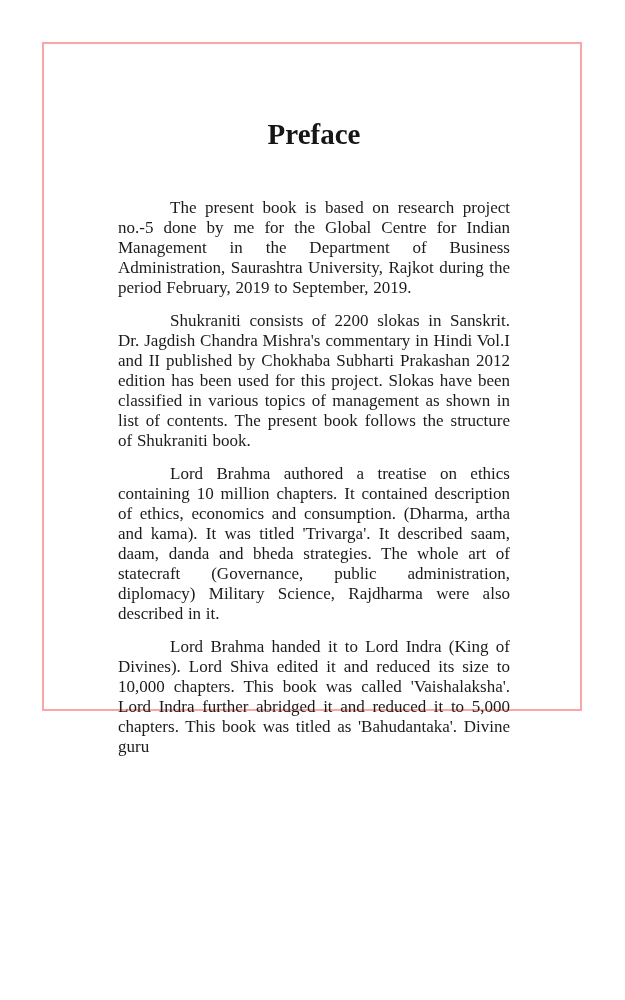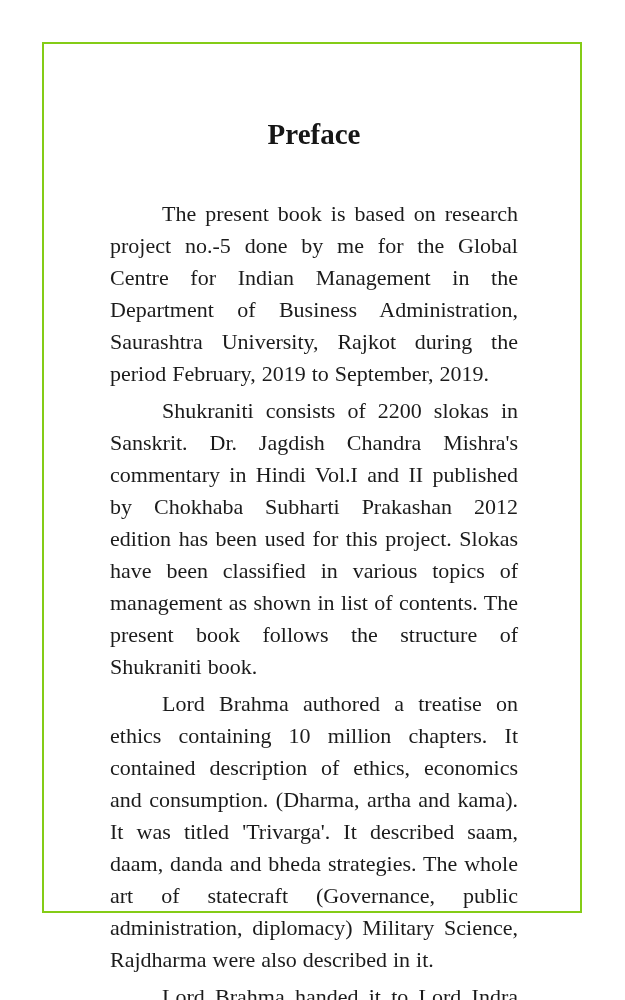--- a/index.html
+++ b/index.html
@@ -13,43 +13,43 @@
     background: #ffffff;
     font-family: "Liberation Serif", "DejaVu Serif", serif;
     color: #1b1b1b;
     overflow: hidden;
   }
   .page-frame {
     position: absolute;
     left: 42px;
     top: 42px;
     width: 540px;
-    height: 871px;
-    border: 2px solid #84cc16;
+    height: 669px;
+    border: 2px solid #fca5a5;
     box-sizing: border-box;
     background: #ffffff;
   }
   .content {
     position: absolute;
     top: 72px;
     left: 61px;
     width: 418px;
   }
   .title {
     margin: 0 0 46px 0;
     text-align: center;
     font-size: 29px;
     line-height: 36px;
     font-weight: bold;
     color: #161616;
   }
   .body-text p {
-    margin: 5px;
-    font-size: 22px;
-    line-height: 32px;
+    margin: 13px;
+    font-size: 17px;
+    line-height: 20px;
     text-align: justify;
     text-indent: 52px;
     word-spacing: 0.5px;
   }
 </style>
 </head>
 <body>
 
 <div class="page-frame">
   <div class="content">

